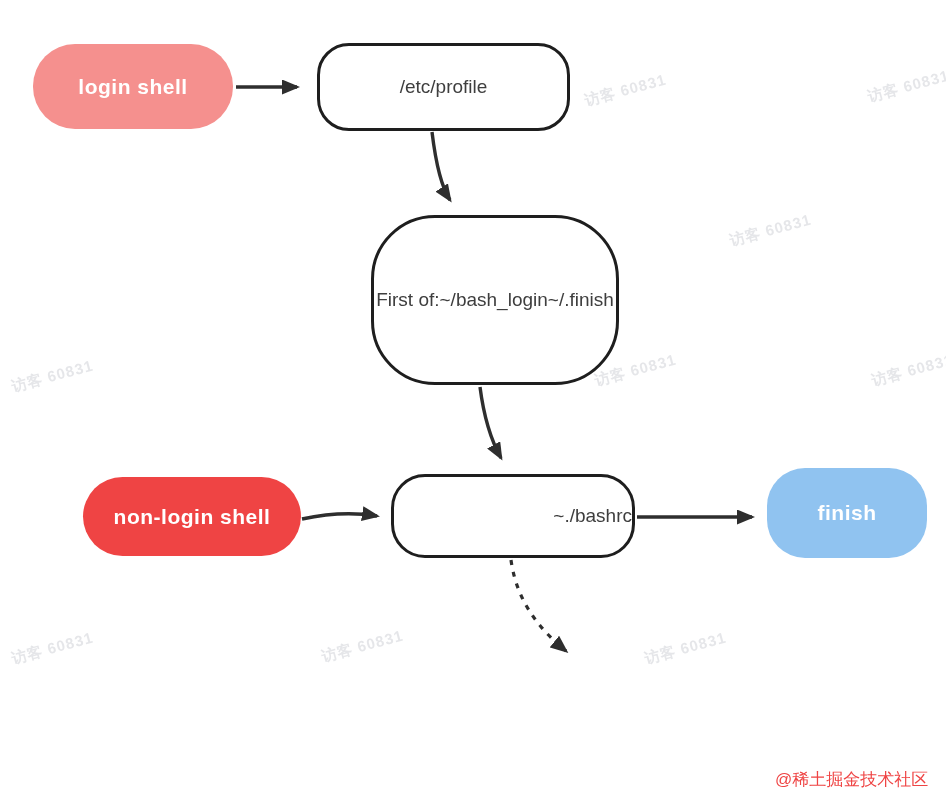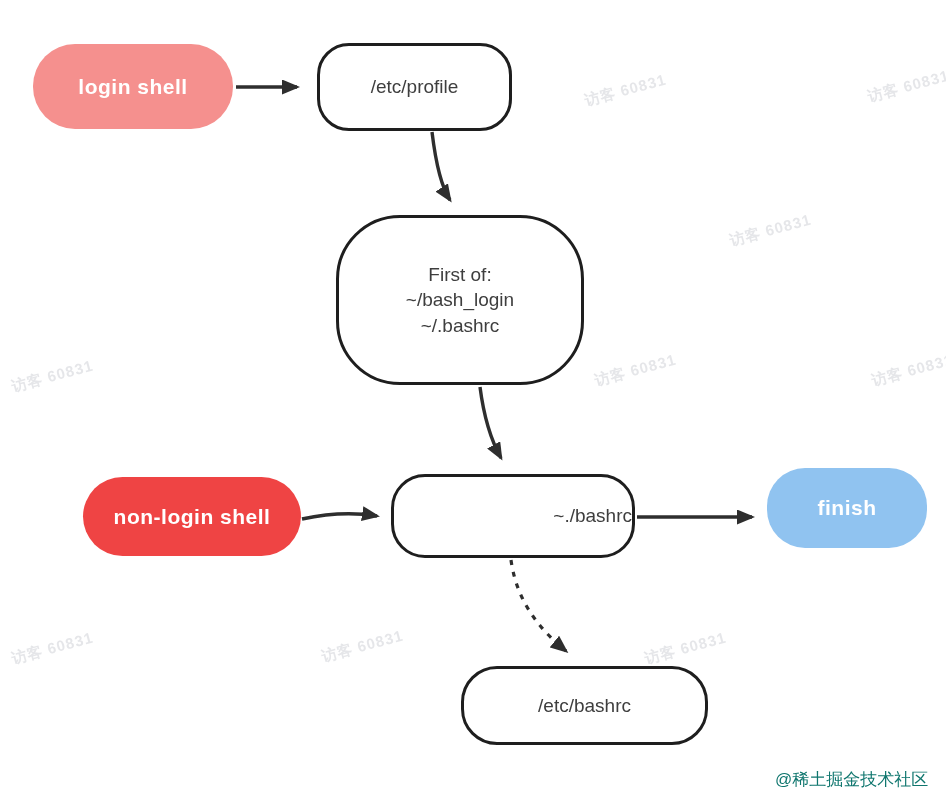--- a/index.html
+++ b/index.html
@@ -8,33 +8,33 @@
     overflow:hidden;font-family:"Liberation Sans",sans-serif;
   }
   
   .edges{position:absolute;left:0;top:0;width:946px;height:800px;}
   
   .node{position:absolute;display:flex;align-items:center;justify-content:center;
         text-align:center;box-sizing:border-box;}
   .node.outlined{background:#fff;border:3px solid #1e1e1e;color:#3e3e3e;font-size:19px;}
   .node.pill{color:#ffffff;font-weight:bold;font-size:21px;letter-spacing:.5px;}
   .node-login    {left:33px; top:44px;  width:200px;height:85px;background:#f5908e;border-radius:42px;text-align:right;}
-  .node-profile  {left:317px;top:43px;  width:195px;height:88px;border-radius:32px;}
-  .node-firstof  {left:336px;top:215px; width:248px;height:170px;border-radius:64px;
-                  flex-direction:column;line-height:25.5px;font-size:18.5px;}
+  .node-profile  {left:317px;top:43px;  width:253px;height:88px;border-radius:32px;}
+  .node-firstof  {left:371px;top:215px; width:248px;height:170px;border-radius:64px;
+                  flex-direction:row;line-height:25.5px;font-size:18.5px;}
   .node-nonlogin {left:83px; top:477px; width:218px;height:79px;background:#ef4444;border-radius:40px;}
   .node-bashrc   {left:391px;top:474px; width:244px;height:84px;border-radius:34px;justify-content:flex-end;}
-  .node-finish   {left:767px;top:468px; width:160px;height:80px;background:#90c3f0;border-radius:38px;}
+  .node-finish   {left:767px;top:468px; width:160px;height:90px;background:#90c3f0;border-radius:38px;}
   .node-etcbashrc{left:461px;top:666px; width:247px;height:79px;border-radius:36px;}
   
   .wm{position:absolute;white-space:nowrap;color:rgba(170,173,182,0.30);
       font-size:15px;font-weight:bold;letter-spacing:1px;
       transform:rotate(-15deg);transform-origin:left center;pointer-events:none;}
   
-  .credit{position:absolute;left:775px;top:768px;font-size:17px;color:#0f766e;}
+  .credit{position:absolute;left:775px;top:768px;font-size:17px;color:#ef4444;}
 </style>
 </head>
 <body>
 
 <div class="canvas">
 
   <span class="wm" style="left:585px;top:92px">访客 60831</span>
   <span class="wm" style="left:868px;top:88px">访客 60831</span>
   <span class="wm" style="left:455px;top:232px">访客 60831</span>
   <span class="wm" style="left:730px;top:232px">访客 60831</span>
@@ -63,34 +63,31 @@
     <span>login shell</span>
   </div>
 
   <div class="node outlined node-profile">
     <span>/etc/profile</span>
   </div>
 
   <div class="node outlined node-firstof">
     <span>First of:</span>
     <span>~/bash_login</span>
-    <span>~/.bashrc</span>
+    <span>~/.finish</span>
   </div>
 
   <div class="node pill node-nonlogin">
     <span>non-login shell</span>
   </div>
 
   <div class="node outlined node-bashrc">
     <span>~./bashrc</span>
   </div>
 
   <div class="node pill node-finish">
     <span>finish</span>
   </div>
 
-  <div class="node outlined node-etcbashrc">
-    <span>/etc/bashrc</span>
-  </div>
 
   <div class="credit">@稀土掘金技术社区</div>
 
 </div>
 
 </body></html>

